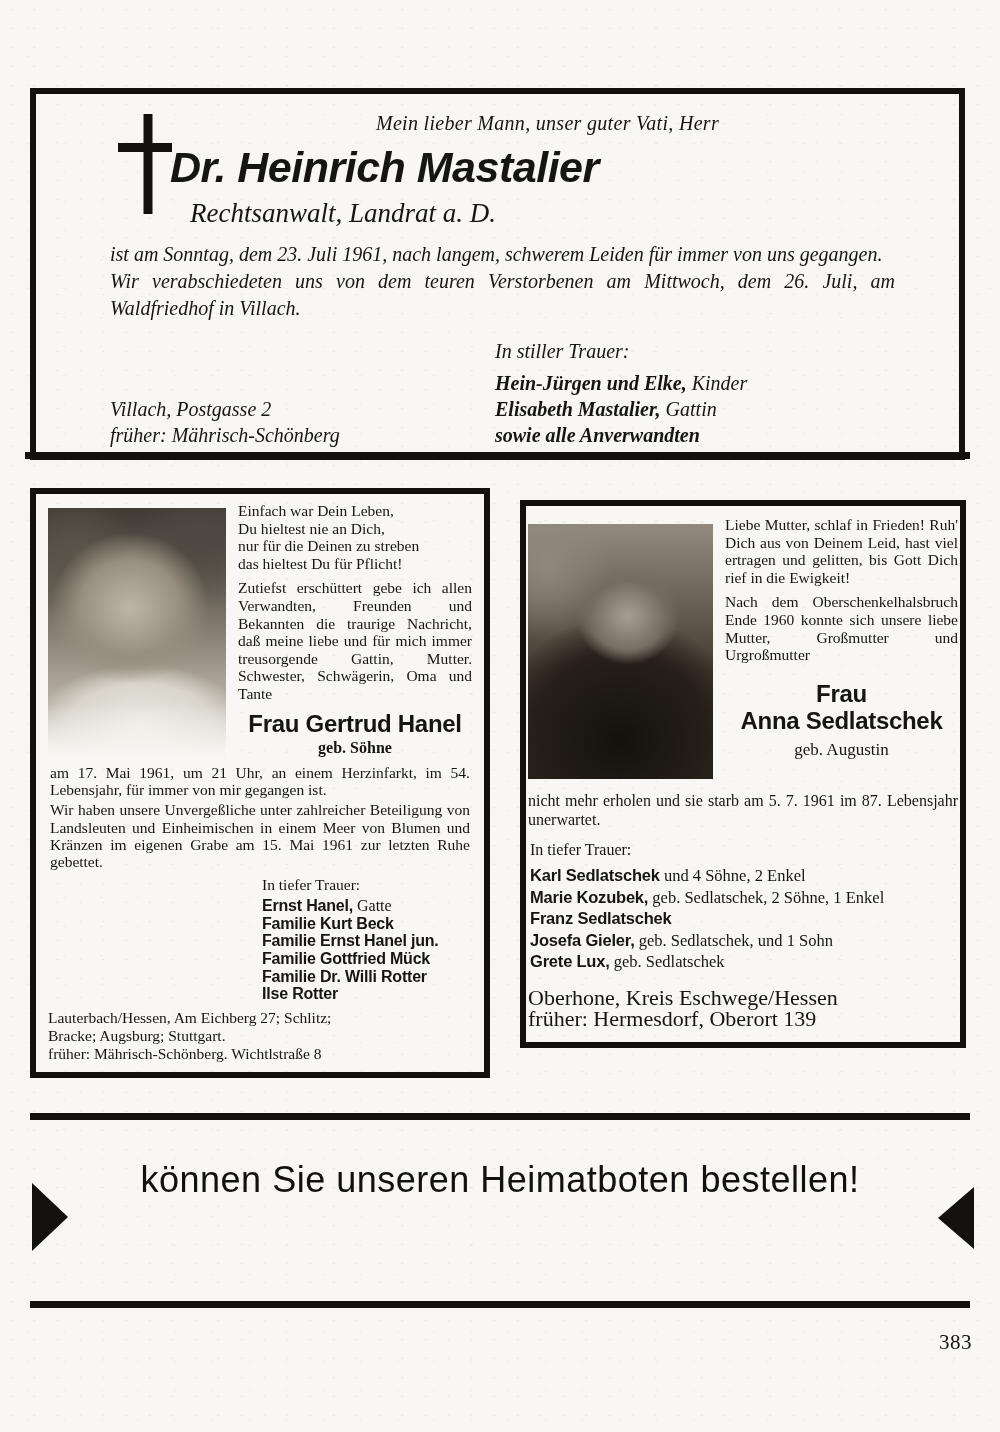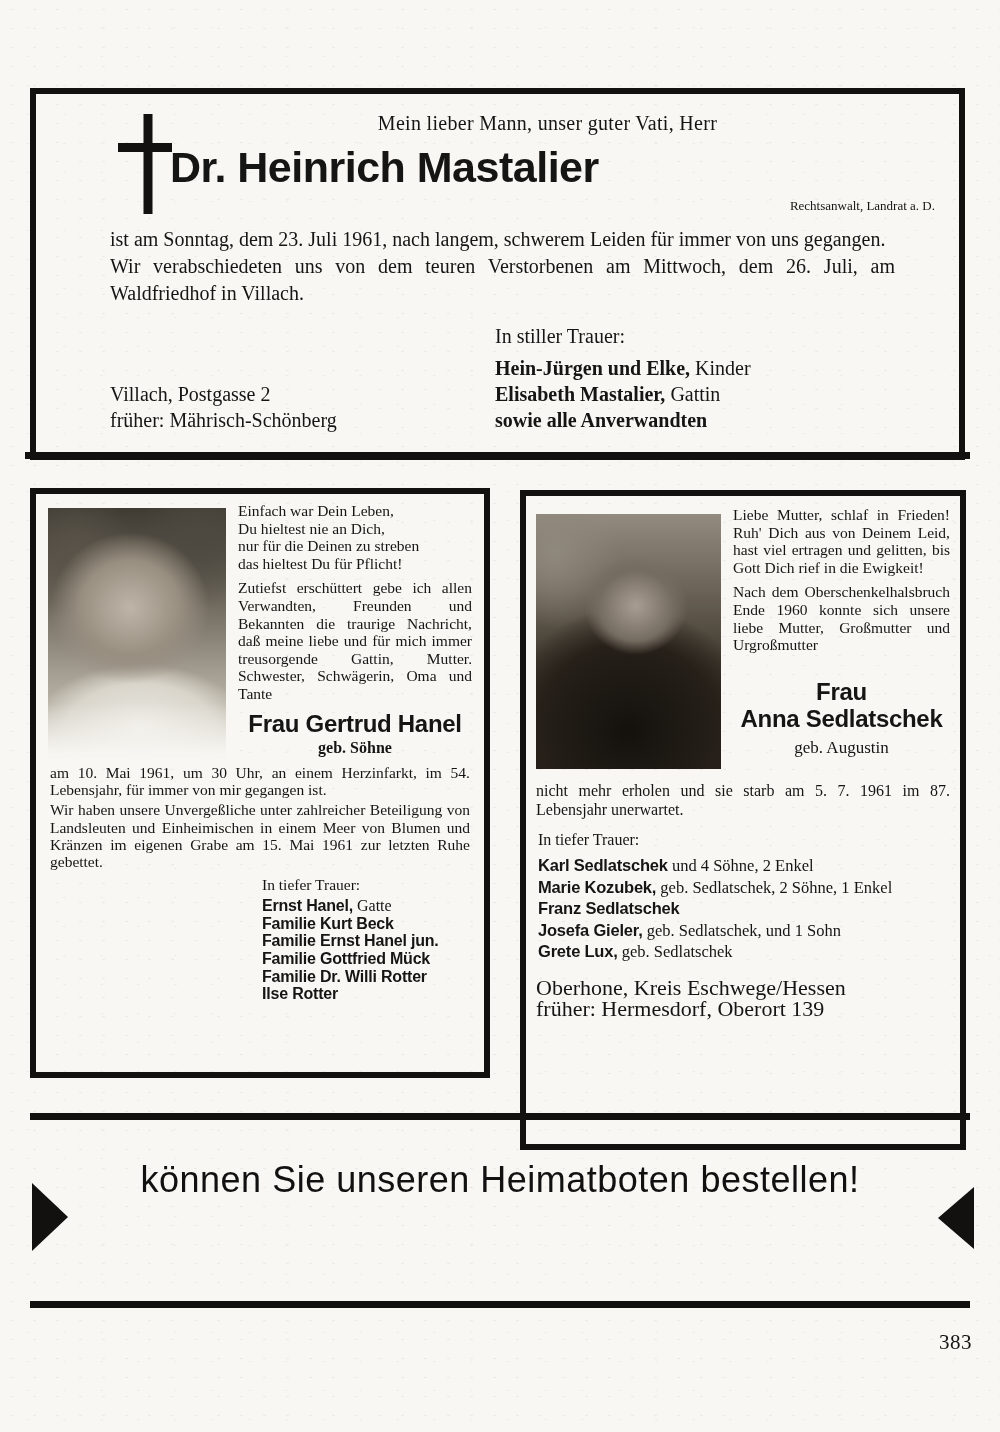--- a/index.html
+++ b/index.html
@@ -23,42 +23,42 @@
   
   .notice-box{
     position:absolute;
     border:6px solid #12110f;
     background:transparent;
     box-sizing:border-box;
     overflow:hidden;
   }
 
   
-  #box-mastalier{left:30px;top:88px;width:935px;height:372px;padding:10px 24px 8px;}
+  #box-mastalier{left:30px;top:88px;width:935px;height:372px;padding:10px 24px 8px;font-style:italic;}
   .rule{position:absolute;background:#12110f;}
   #rule-under-top{left:25px;top:452px;width:945px;height:7px;}
 
   .cross{position:absolute;left:76px;top:20px;width:64px;height:104px;}
   .cross .v{position:absolute;left:56%;top:0;width:9px;height:100px;background:#12110f;transform:translateX(-50%);}
   .cross .h{position:absolute;left:6px;top:29px;width:54px;height:9px;background:#12110f;}
 
   .m-intro{margin:8px 60px 0 160px;text-align:center;font-size:20px;letter-spacing:.3px;}
   .m-title{margin:8px 0 0 110px;text-align:left;font-size:43px;font-weight:bold;letter-spacing:-.5px;}
-  .m-sub{margin:6px 0 0 130px;text-align:right;font-size:13px;}
+  .m-sub{margin:6px 0 0 130px;text-align:left;font-size:27px;}
   .m-body{margin:12px 40px 0 50px;font-size:20px;line-height:27px;text-align:justify;}
   .m-body + .m-body{margin-top:0;}
   .m-bottom{display:flex;margin:16px 40px 0 50px;}
   .m-address{align-self:flex-end;font-size:20px;line-height:26px;}
   .m-mourning{margin-left:auto;width:400px;font-size:20px;line-height:26px;}
   .m-mourning .label{margin-bottom:6px;}
   .m-mourning b{font-weight:bold;}
 
   
   #box-hanel{left:30px;top:488px;width:460px;height:590px;padding:8px 12px;}
-  #box-sedlatschek{left:520px;top:490px;width:446px;height:660px;padding:10px 10px;}
+  #box-sedlatschek{left:520px;top:500px;width:446px;height:548px;padding:10px 2px;}
   .media-row{display:flex;gap:12px;}
   .photo{flex:none;position:relative;}
   .photo-hanel{
     width:178px;height:250px;margin-top:6px;
     background:
       linear-gradient(to bottom, rgba(248,247,243,0) 78%, rgba(248,247,243,.95) 98%),
       radial-gradient(ellipse 62% 42% at 46% 40%, #beb5a8 0%, #998f81 45%, rgba(0,0,0,0) 72%),
       radial-gradient(ellipse 75% 32% at 52% 88%, #eceae3 0%, #d9d5cb 55%, rgba(0,0,0,0) 80%),
       radial-gradient(ellipse 55% 45% at 15% 18%, #595349 0%, rgba(0,0,0,0) 60%),
       radial-gradient(ellipse 55% 45% at 85% 12%, #4e4940 0%, rgba(0,0,0,0) 62%),
@@ -153,40 +153,45 @@
           <div>Einfach war Dein Leben,</div>
           <div>Du hieltest nie an Dich,</div>
           <div>nur für die Deinen zu streben</div>
           <div>das hieltest Du für Pflicht!</div>
         </div>
         <div class="announce">Zutiefst erschüttert gebe ich allen Verwandten, Freunden und Bekannten die traurige Nachricht, daß meine liebe und für mich immer treusorgende Gattin, Mutter. Schwester, Schwägerin, Oma und Tante</div>
         <div class="big-name">Frau Gertrud Hanel</div>
         <div class="maiden">geb. Söhne</div>
       </div>
     </div>
-    <div class="wide-body">am 10. Mai 1961, um 30 Uhr, an einem Herzinfarkt, im 54. Lebensjahr, für immer von mir gegangen ist.</div>
+    <div class="wide-body">am 17. Mai 1961, um 21 Uhr, an einem Herzinfarkt, im 54. Lebensjahr, für immer von mir gegangen ist.</div>
     <div class="wide-body" style="margin-top:3px;">Wir haben unsere Unvergeßliche unter zahlreicher Beteiligung von Landsleuten und Einheimischen in einem Meer von Blumen und Kränzen im eigenen Grabe am 15. Mai 1961 zur letzten Ruhe gebettet.</div>
     <div class="mourning">
       <div class="mourn-label">In tiefer Trauer:</div>
       <div class="mourner"><b>Ernst Hanel,</b><span> Gatte</span></div>
       <div class="mourner"><b>Familie Kurt Beck</b></div>
       <div class="mourner"><b>Familie Ernst Hanel jun.</b></div>
       <div class="mourner"><b>Familie Gottfried Mück</b></div>
       <div class="mourner"><b>Familie Dr. Willi Rotter</b></div>
       <div class="mourner"><b>Ilse Rotter</b></div>
     </div>
+    <div class="addr">
+      <div>Lauterbach/Hessen, Am Eichberg 27; Schlitz;</div>
+      <div>Bracke; Augsburg; Stuttgart.</div>
+      <div>früher: Mährisch-Schönberg. Wichtlstraße 8</div>
+    </div>
   </div>
 
   <div class="notice-box" id="box-sedlatschek">
     <div class="media-row">
       <div class="photo photo-sedlatschek"></div>
       <div class="col">
         <div class="verse">Liebe Mutter, schlaf in Frieden! Ruh' Dich aus von Deinem Leid, hast viel ertragen und gelitten, bis Gott Dich rief in die Ewigkeit!</div>
         <div class="announce">Nach dem Oberschenkelhalsbruch Ende 1960 konnte sich unsere liebe Mutter, Großmutter und Urgroßmutter</div>
-        <div class="big-name" style="margin-top:24px;">Frau</div>
+        <div class="big-name" style="margin-top:16px;">Frau</div>
         <div class="big-name" style="margin-top:0;">Anna Sedlatschek</div>
         <div class="maiden" style="margin-top:6px;font-weight:normal;font-size:17px;">geb. Augustin</div>
       </div>
     </div>
     <div class="wide-body">nicht mehr erholen und sie starb am 5. 7. 1961 im 87. Lebensjahr unerwartet.</div>
     <div class="mourning">
       <div class="mourn-label">In tiefer Trauer:</div>
       <div class="mourner"><b>Karl Sedlatschek</b><span> und 4 Söhne, 2 Enkel</span></div>
       <div class="mourner"><b>Marie Kozubek,</b><span> geb. Sedlatschek, 2 Söhne, 1 Enkel</span></div>
       <div class="mourner"><b>Franz Sedlatschek</b></div>

